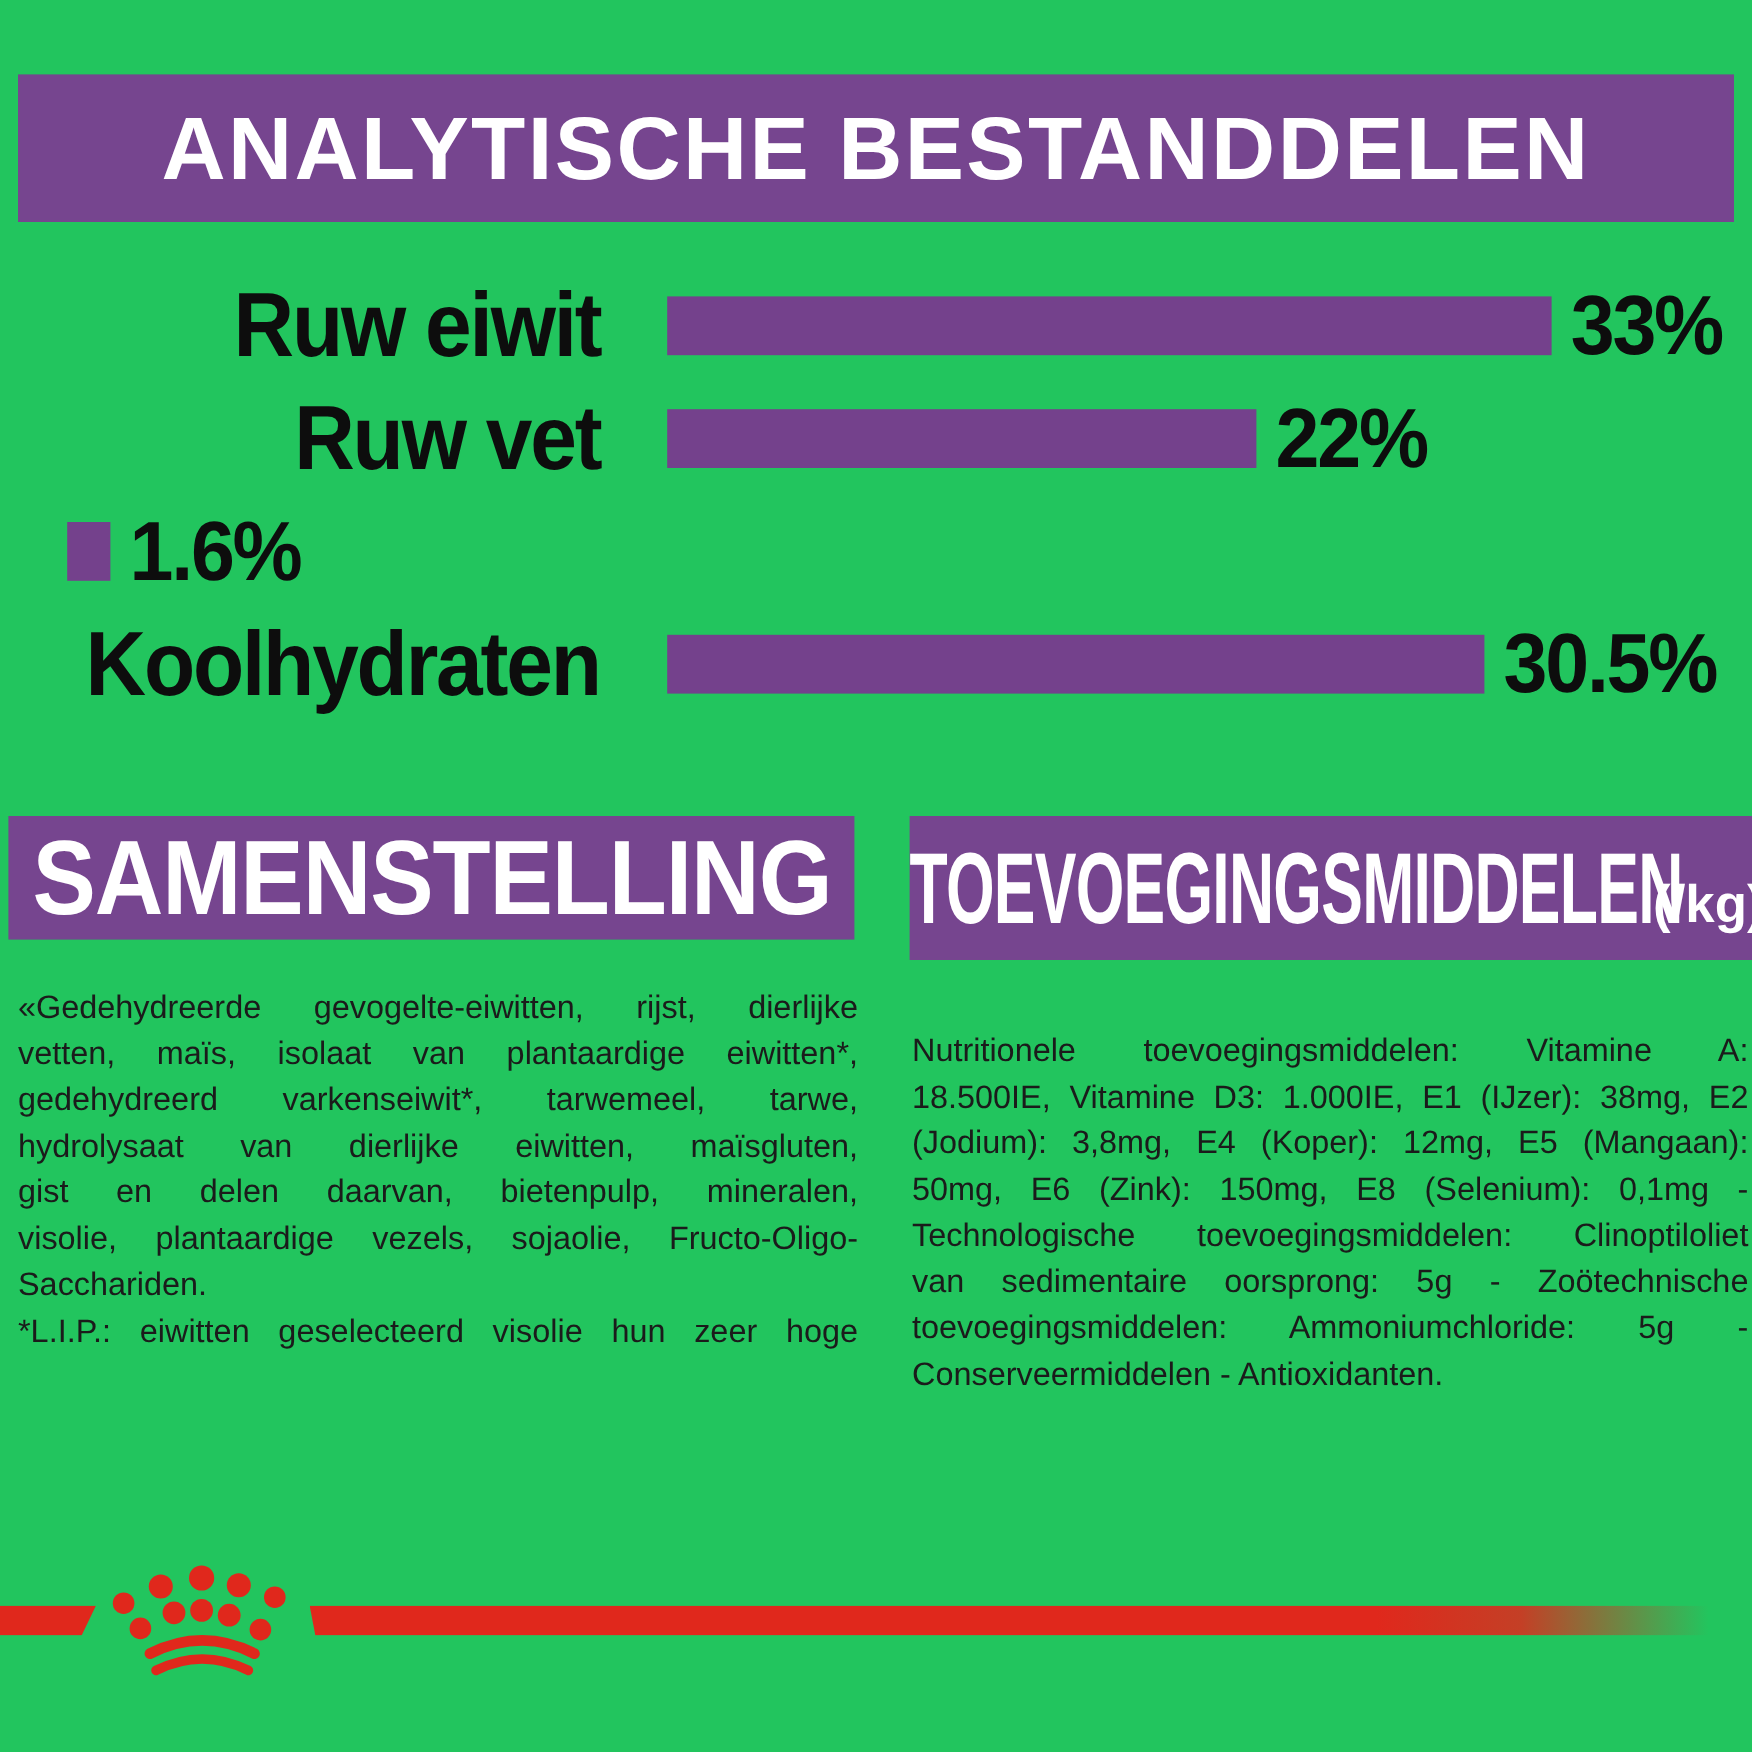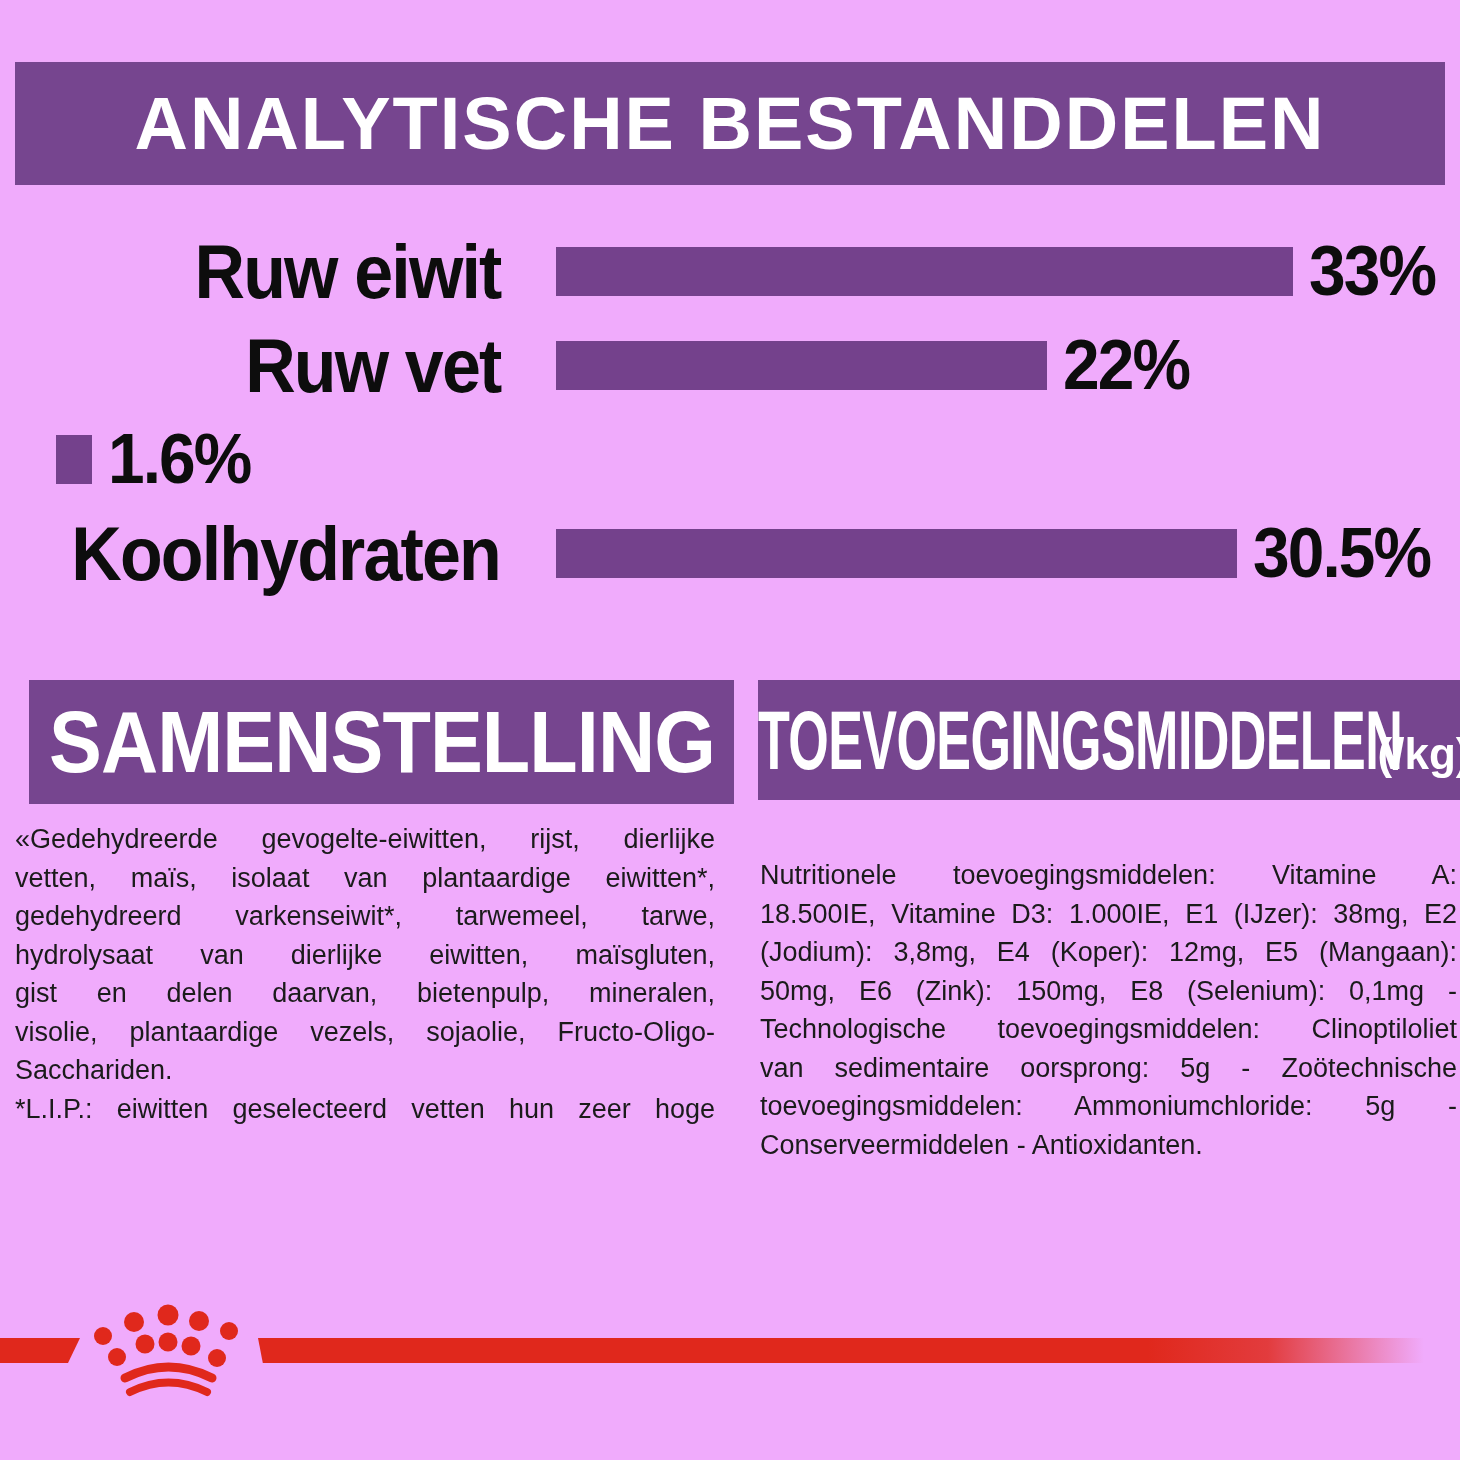--- a/index.html
+++ b/index.html
@@ -1,23 +1,23 @@
 <!DOCTYPE html>
 <html><head>
 <meta charset="utf-8">
 <style>
   html,body{margin:0;padding:0;background:#fff;}
-  .page{position:relative;width:1460px;height:1460px;background:#f0abfc;overflow:hidden;
+  .page{position:relative;width:1460px;height:1460px;background:#22c55e;overflow:hidden;
         font-family:"Liberation Sans","DejaVu Sans",sans-serif;}
 
   
   .banner{position:absolute;background:#76458f;display:flex;align-items:center;justify-content:center;}
   .banner-top{left:15px;top:62px;width:1430px;height:123px;}
   .banner-top .btxt{color:#fff;font-weight:bold;font-size:74px;letter-spacing:2px;white-space:nowrap;}
-  .banner-sam{left:29px;top:680px;width:705px;height:124px;}
+  .banner-sam{left:7px;top:680px;width:705px;height:103px;}
   .banner-sam .btxt{color:#fff;font-weight:bold;font-size:88px;white-space:nowrap;
                     display:inline-block;transform:scaleX(0.90);transform-origin:center center;letter-spacing:-1px;}
   .banner-toe{left:758px;top:680px;width:702px;height:120px;justify-content:center;padding-left:10px;box-sizing:border-box;}
   .toe-wrap{width:620px;overflow:visible;white-space:nowrap;}
   .banner-toe .btxt{color:#fff;font-weight:bold;font-size:84px;white-space:nowrap;
                     display:inline-block;transform:scaleX(0.62);transform-origin:left center;letter-spacing:-1px;}
   .banner-toe .bunit{color:#fff;font-weight:bold;font-size:44px;white-space:nowrap;margin-top:28px;}
 
   
   .chart{position:absolute;left:0;top:224px;width:1460px;}
@@ -89,21 +89,21 @@
   </div>
 
   <div class="col col-left">
       <div class="jline">«Gedehydreerde gevogelte-eiwitten, rijst, dierlijke</div>
       <div class="jline">vetten, maïs, isolaat van plantaardige eiwitten*,</div>
       <div class="jline">gedehydreerd varkenseiwit*, tarwemeel, tarwe,</div>
       <div class="jline">hydrolysaat van dierlijke eiwitten, maïsgluten,</div>
       <div class="jline">gist en delen daarvan, bietenpulp, mineralen,</div>
       <div class="jline">visolie, plantaardige vezels, sojaolie, Fructo-Oligo-</div>
       <div class="pline">Sacchariden.</div>
-      <div class="jline">*L.I.P.: eiwitten geselecteerd vetten hun zeer hoge</div>
+      <div class="jline">*L.I.P.: eiwitten geselecteerd visolie hun zeer hoge</div>
     </div>
 
   <div class="col col-right">
       <div class="jline">Nutritionele toevoegingsmiddelen: Vitamine A:</div>
       <div class="jline">18.500IE, Vitamine D3: 1.000IE, E1 (IJzer): 38mg, E2</div>
       <div class="jline">(Jodium): 3,8mg, E4 (Koper): 12mg, E5 (Mangaan):</div>
       <div class="jline">50mg, E6 (Zink): 150mg, E8 (Selenium): 0,1mg -</div>
       <div class="jline">Technologische toevoegingsmiddelen: Clinoptiloliet</div>
       <div class="jline">van sedimentaire oorsprong: 5g - Zoötechnische</div>
       <div class="jline">toevoegingsmiddelen: Ammoniumchloride: 5g -</div>

